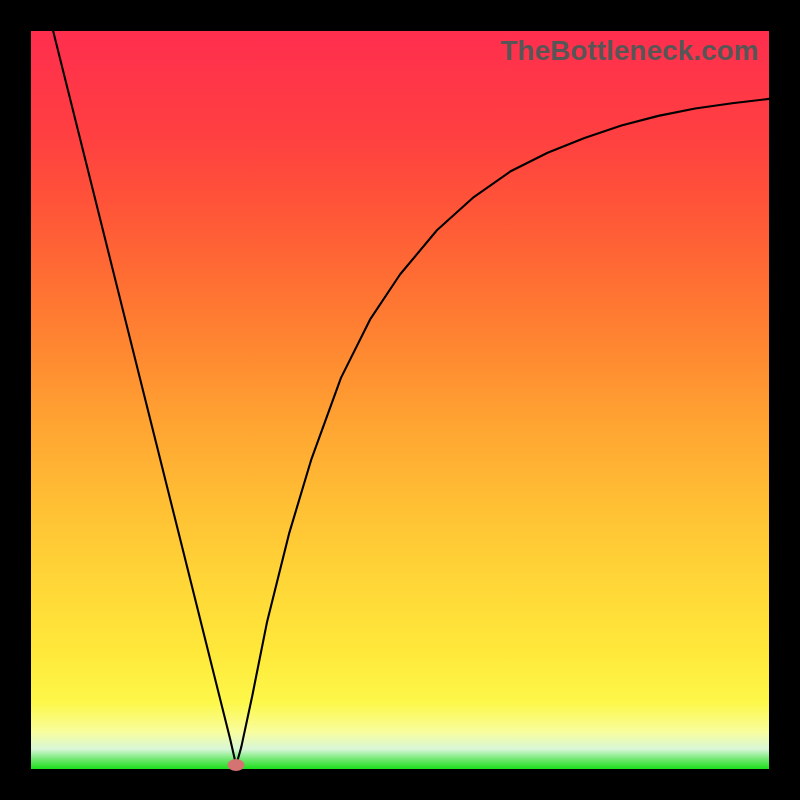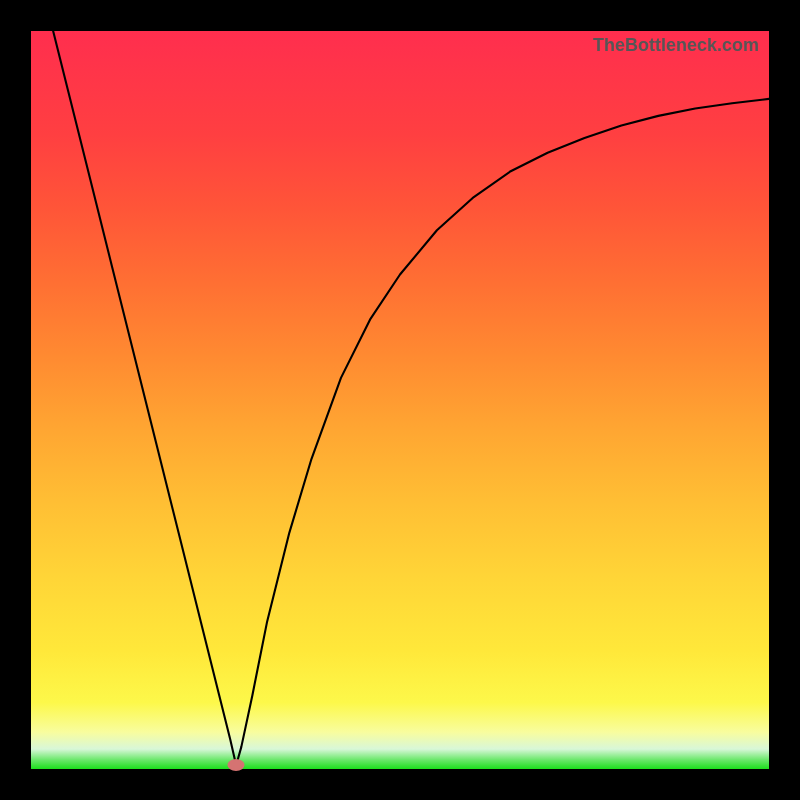--- a/index.html
+++ b/index.html
@@ -33,21 +33,21 @@
       #ff2e4e 100%
     );
   }
   .watermark {
     position: absolute;
     top: 4px;
     right: 10px;
     color: #565656;
     font-family: Arial, Helvetica, sans-serif;
     font-weight: bold;
-    font-size: 18px;
+    font-size: 28px;
     letter-spacing: 0px;
     user-select: none;
     pointer-events: none;
   }
   svg.curve {
     position: absolute;
     left: 0; top: 0;
     width: 738px; height: 738px;
   }
   .marker {

